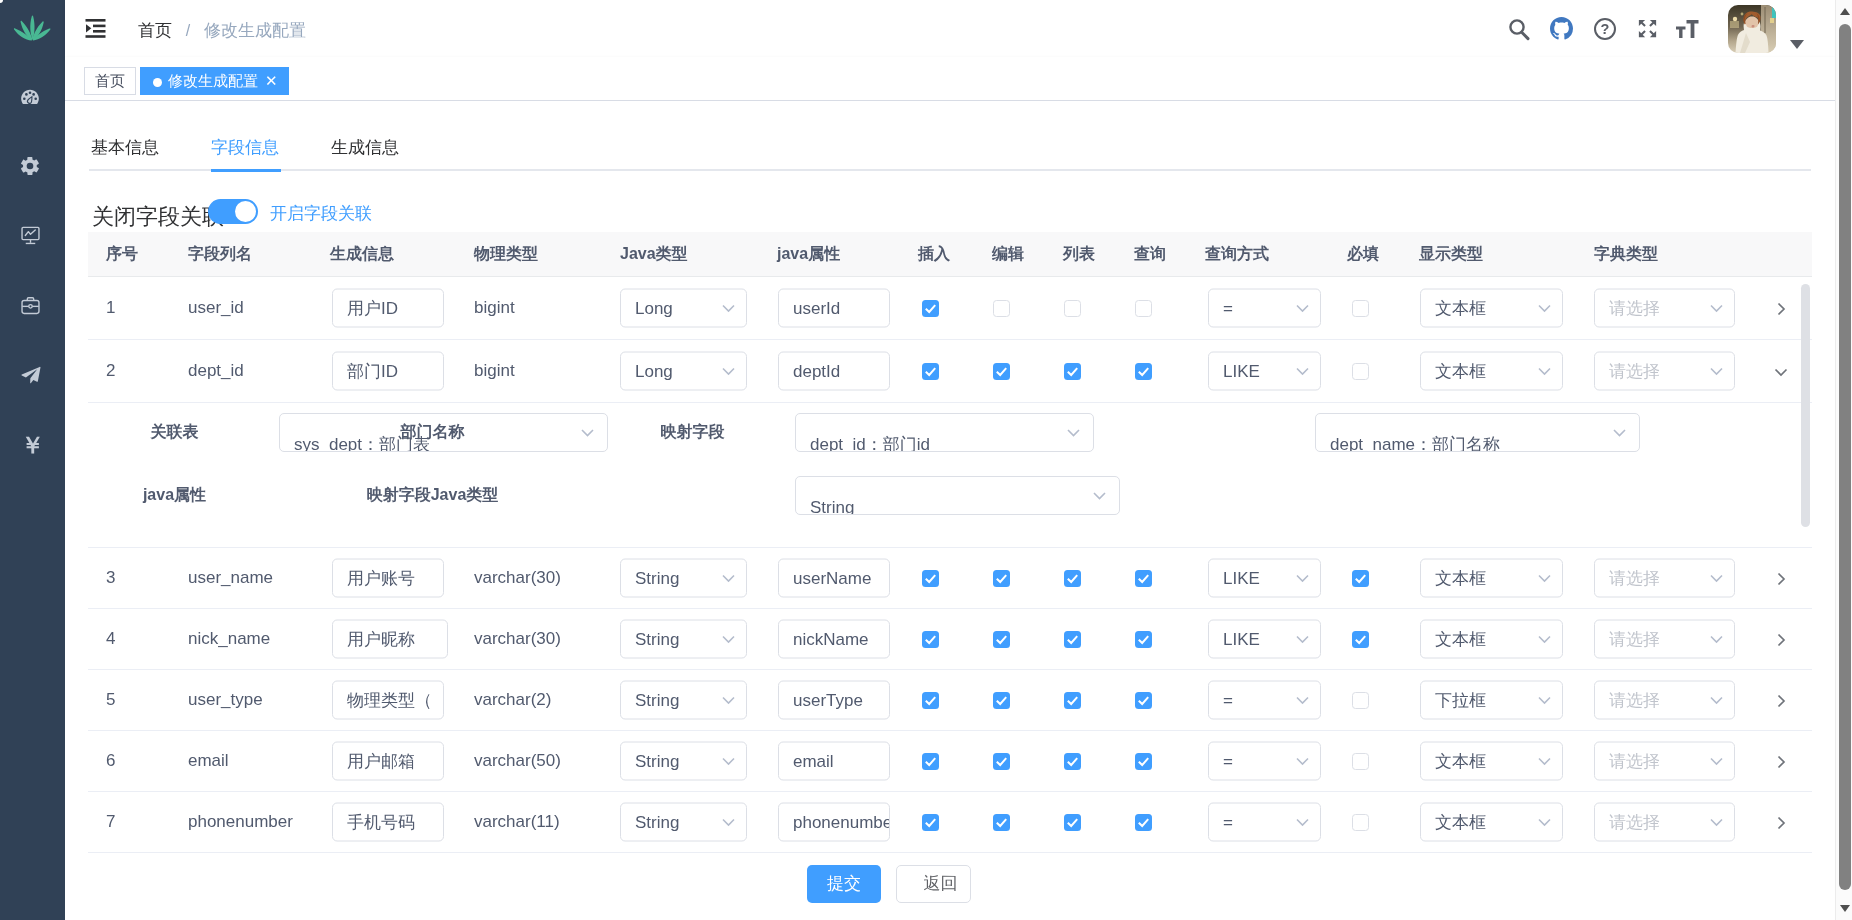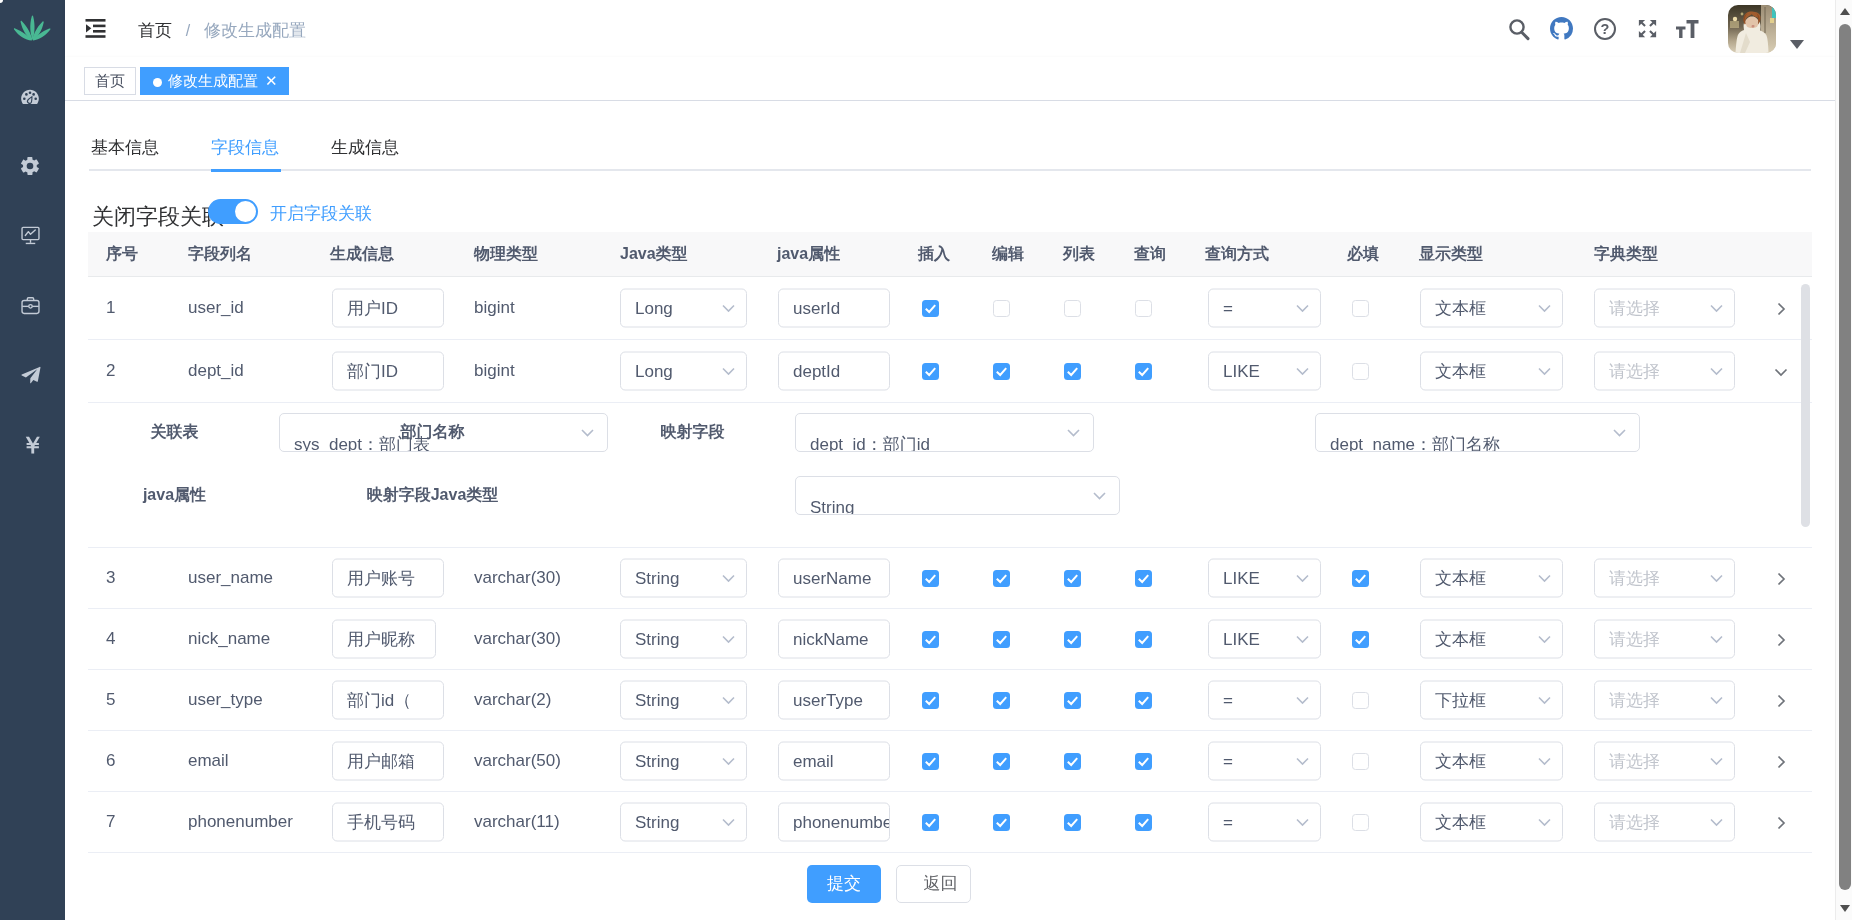--- a/index.html
+++ b/index.html
@@ -345,21 +345,21 @@
 <div class="sel" style="left:1506px;width:141px"><span class="ph">请选择</span><svg class="chev" width="13" height="8" viewBox="0 0 13 8" fill="none" stroke="#b4bccc" stroke-width="1.6">
               <polyline points="1,1 6.5,6.5 12,1"></polyline>
             </svg></div>
 <div class="arr"><svg width="14" height="14" viewBox="0 0 14 14" fill="none" stroke="#6f737a" stroke-width="1.7">
               <polyline points="4.5,1.5 10,7 4.5,12.5"></polyline>
             </svg></div>
 </div>
 <div class="row" style="top:377px;height:61px">
 <div class="cell" style="left:18px">4</div>
 <div class="cell" style="left:100px">nick_name</div>
-<div class="ipt" style="left:244px;width:104px">用户昵称</div>
+<div class="ipt" style="left:244px;width:116px">用户昵称</div>
 <div class="cell" style="left:386px">varchar(30)</div>
 <div class="sel" style="left:532px;width:127px">String<svg class="chev" width="13" height="8" viewBox="0 0 13 8" fill="none" stroke="#b4bccc" stroke-width="1.6">
               <polyline points="1,1 6.5,6.5 12,1"></polyline>
             </svg></div>
 <div class="ipt" style="left:690px;width:112px">nickName</div>
 <div class="cb on" style="left:834px"><svg width="17" height="17" viewBox="0 0 17 17" fill="none" stroke="#fff" stroke-width="2">
               <polyline points="3.8,8.7 7.2,12 13.2,5.2"></polyline>
             </svg></div>
 <div class="cb on" style="left:905px"><svg width="17" height="17" viewBox="0 0 17 17" fill="none" stroke="#fff" stroke-width="2">
               <polyline points="3.8,8.7 7.2,12 13.2,5.2"></polyline>
@@ -382,21 +382,21 @@
 <div class="sel" style="left:1506px;width:141px"><span class="ph">请选择</span><svg class="chev" width="13" height="8" viewBox="0 0 13 8" fill="none" stroke="#b4bccc" stroke-width="1.6">
               <polyline points="1,1 6.5,6.5 12,1"></polyline>
             </svg></div>
 <div class="arr"><svg width="14" height="14" viewBox="0 0 14 14" fill="none" stroke="#6f737a" stroke-width="1.7">
               <polyline points="4.5,1.5 10,7 4.5,12.5"></polyline>
             </svg></div>
 </div>
 <div class="row" style="top:438px;height:61px">
 <div class="cell" style="left:18px">5</div>
 <div class="cell" style="left:100px">user_type</div>
-<div class="ipt" style="left:244px;width:112px">部门id（</div>
+<div class="ipt" style="left:244px;width:112px">物理类型（</div>
 <div class="cell" style="left:386px">varchar(2)</div>
 <div class="sel" style="left:532px;width:127px">String<svg class="chev" width="13" height="8" viewBox="0 0 13 8" fill="none" stroke="#b4bccc" stroke-width="1.6">
               <polyline points="1,1 6.5,6.5 12,1"></polyline>
             </svg></div>
 <div class="ipt" style="left:690px;width:112px">userType</div>
 <div class="cb on" style="left:834px"><svg width="17" height="17" viewBox="0 0 17 17" fill="none" stroke="#fff" stroke-width="2">
               <polyline points="3.8,8.7 7.2,12 13.2,5.2"></polyline>
             </svg></div>
 <div class="cb on" style="left:905px"><svg width="17" height="17" viewBox="0 0 17 17" fill="none" stroke="#fff" stroke-width="2">
               <polyline points="3.8,8.7 7.2,12 13.2,5.2"></polyline>

